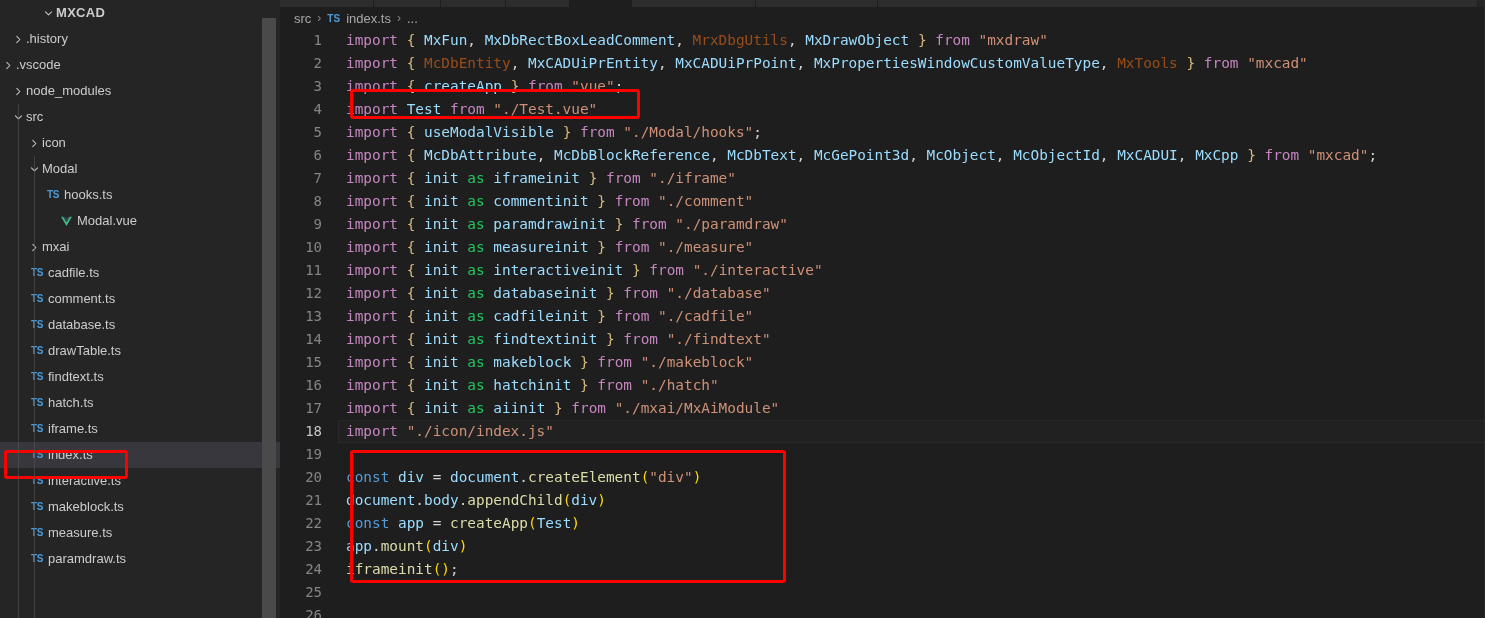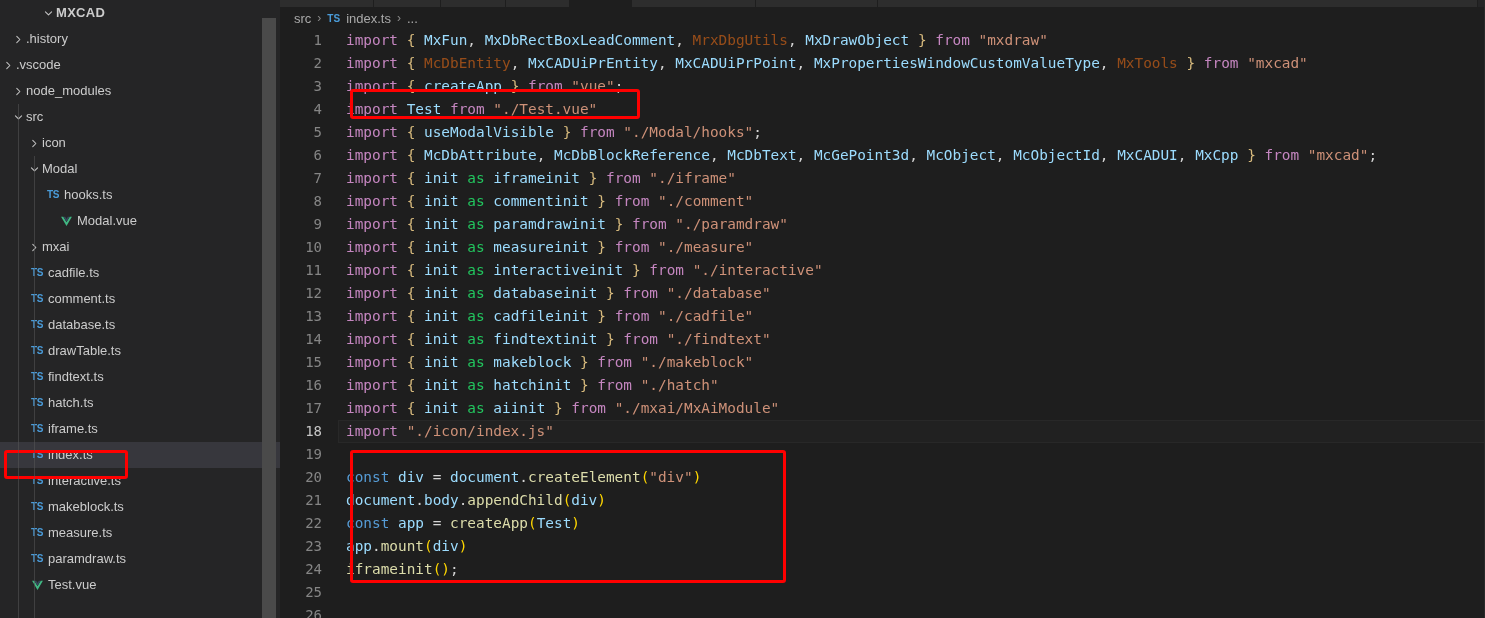--- a/index.html
+++ b/index.html
@@ -325,29 +325,20 @@
             <span class="ts-icon">TS</span>
           </span>
           <span class="label">measure.ts</span>
         </div>
         <div class="tree-row" style="padding-left:26px">
           <span class="ficon">
             <span class="ts-icon">TS</span>
           </span>
           <span class="label">paramdraw.ts</span>
         </div>
-        <div class="tree-row" style="padding-left:26px">
-          <span class="ficon vue-icon">
-            <svg width="13" height="13" viewBox="0 0 24 24">
-              <path d="M2 3 L6 3 L12 13.5 L18 3 L22 3 L12 20.5 Z" fill="#41b883"></path>
-              <path d="M6.6 3 L9.6 3 L12 7.2 L14.4 3 L17.4 3 L12 12.4 Z" fill="#35495e"></path>
-            </svg>
-          </span>
-          <span class="label">Test.vue</span>
-        </div>
       </div>
     <div id="sb-scroll"></div>
     <div id="sb-highlight"></div>
   <div class="guide" style="left: 18px; top: 104px; height: 514px;"></div>
       <div class="guide" style="left: 34px; top: 156px; height: 462px;"></div>
     </div>
 
   <div id="editor-pane">
 
     <div id="tabbar">

